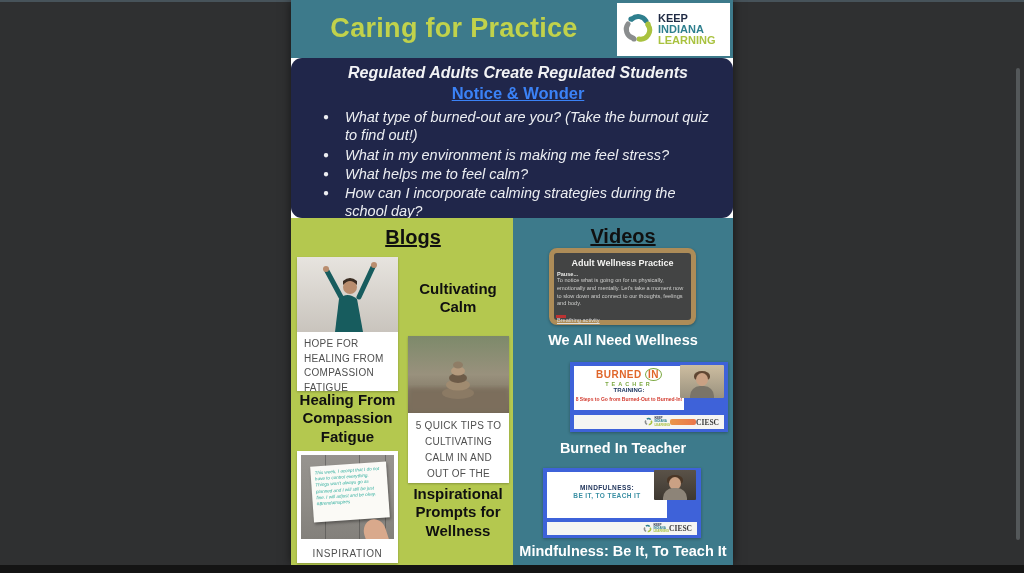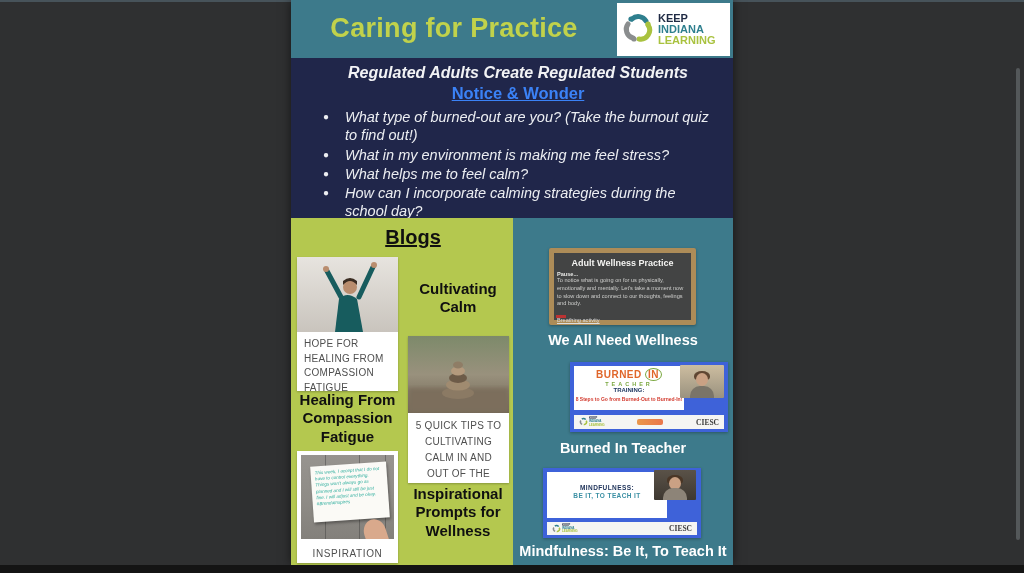--- a/index.html
+++ b/index.html
@@ -19,21 +19,21 @@
                 font-size:27px; font-weight:800; color:#c1d24b; letter-spacing:.3px; }
   .logo-box { position:absolute; left:326px; top:3px; width:113px; height:53px; background:#fff;
               display:flex; align-items:center; padding-left:5px; }
   .logo-text { margin-left:4px; line-height:1.02; }
   .logo-text .l1 { font-size:11px; font-weight:800; color:#1f2a44; }
   .logo-text .l2 { font-size:11px; font-weight:800; color:#2e7f8e; }
   .logo-text .l3 { font-size:11px; font-weight:800; color:#a9c23f; }
 
   
   .notice { position:absolute; left:0; top:58px; width:442px; height:160px; background:#20264a;
-            color:#eceef2; padding:6px 6px 0 18px; }
+            color:#eceef2; padding:6px 6px 0 18px;border-radius:11px; }
   .notice-heading { text-align:center; font-size:16px; font-weight:800; font-style:italic; color:#f2f3f5; }
   .notice-sub { text-align:center; font-size:16.5px; font-weight:800; color:#3b82f6;
                 text-decoration:underline; margin-top:2px; }
   .bullets { margin-top:5px; padding-left:14px; padding-right:8px; }
   .bullet-row { display:flex; font-style:italic; font-size:14.5px; line-height:1.26; margin-bottom:1px; }
   .bullet-dot { width:22px; flex:0 0 22px; font-size:10px; line-height:18px; font-style:normal; }
 
   
   .cols { position:absolute; left:0; top:218px; width:442px; height:347px; }
   .col-blogs { position:absolute; left:0; top:0; width:244px; height:347px; background:#b4c84f; }
@@ -57,38 +57,38 @@
                 transform:rotate(-4deg); box-shadow:1px 2px 3px rgba(0,0,0,.35);
                 padding:4px 4px; }
   .note-writing { font-size:4.6px; line-height:1.35; color:#2fae9e; font-style:italic; }
   .thumb-shape { position:absolute; right:8px; bottom:-6px; width:22px; height:26px; background:#d9a98c;
                  border-radius:50% 50% 0 0; transform:rotate(-18deg); }
 
   
   .video-thumb { position:absolute; cursor:pointer; box-shadow:0 1px 3px rgba(0,0,0,.3); }
   .video-label { position:absolute; width:100%; text-align:center; color:#fff; font-weight:800; font-size:14.5px; }
 
-  .chalk { background:#434444; border:5px solid #ad8c58; border-radius:2px;
+  .chalk { background:#434444; border:5px solid #ad8c58; border-radius:8px;
            padding:5px 3px; }
   .chalk .btitle { text-align:center; color:#f4f4f2; font-weight:800; font-size:9px; margin-bottom:3px; }
   .chalk .blead { color:#e9e9e7; font-weight:700; font-size:5.6px; }
   .chalk .bbody { color:#cfcfcd; font-size:5.6px; line-height:1.4; }
   .chalk .blink { color:#dedede; font-size:5.6px; text-decoration:underline; margin-top:5px; display:inline-block; cursor:pointer; }
   .chalk .reddot { position:absolute; left:2px; bottom:2px; width:10px; height:3px; background:#b33; }
 
   .bluethumb { background:#3e62d9; }
   .vcard { position:absolute; background:#fff; }
   .v2card { left:4px; top:4px; width:110px; height:44px; text-align:center; padding-top:3px; }
   .v2brand { font-size:10px; font-weight:800; color:#e0662a; letter-spacing:.5px; }
   .v2brand .in { border:1px solid #7aa73f; border-radius:50%; padding:0 2px; }
   .v2teacher { font-size:5.5px; font-weight:700; color:#7aa73f; letter-spacing:3px; margin-top:1px; }
   .v2training { font-size:6px; font-weight:800; color:#203a63; }
   .v2tag { font-size:5px; font-weight:700; color:#d33b2f; margin-top:3px; }
   .logo-strip { position:absolute; left:4px; right:4px; bottom:3px; height:14px; background:#f5f5f3;
-                display:flex; align-items:center; justify-content:space-between; padding:0 5px; }
+                display:flex; align-items:center; justify-content:flex-end; padding:0 5px; }
   .ciesc { font-family:"Liberation Serif", serif; font-weight:700; font-size:7.5px; color:#3a3a3a; }
   .kil-mini { display:flex; align-items:center; }
   .kil-mini .mtxt { font-size:3px; line-height:1.1; font-weight:700; margin-left:1px; }
   .mtxt .m1{color:#1f2a44;} .mtxt .m2{color:#2e7f8e;} .mtxt .m3{color:#a9c23f;}
   .orange-logo { width:26px; height:6px; background:linear-gradient(90deg,#e8872d,#e8602d); border-radius:2px; opacity:.85; }
 
   .webcam { position:absolute; overflow:hidden; border-radius:1px; }
   .cam-head { position:absolute; left:50%; top:24%; width:12px; height:13px; margin-left:-6px;
               background:#caa184; border-radius:50%; }
   .cam-hair { position:absolute; left:50%; top:18%; width:16px; height:10px; margin-left:-8px;
@@ -226,20 +226,21 @@
             </svg>
           </div>
           <div class="ctitle" style="line-height:1.6;">5 QUICK TIPS TO CULTIVATING CALM IN AND OUT OF THE CLASSROOM</div>
           <div class="cexcerpt">Teachers. We see you. This has been a very challenging year for you all. It might even be tempting to chalk it up to the worst year ever.</div>
         </div>
 
         <div class="blog-label" style="left:115px; top:267px; width:104px;">Inspirational Prompts for Wellness</div>
       </div>
 
       <div class="col-videos">
+        <div class="col-heading" style="top:7px;">Videos</div>
 
         <div class="video-thumb chalk" style="left:36px; top:30px; width:147px; height:77px;">
           <div class="btitle">Adult Wellness Practice</div>
           <div class="blead">Pause...</div>
           <div class="bbody">To notice what is going on for us physically, emotionally and mentally. Let's take a moment now to slow down and connect to our thoughts, feelings and body.</div>
           <span class="blink">Breathing activity</span>
           <div class="reddot"></div>
         </div>
         <div class="video-label" style="top:114px;">We All Need Wellness</div>
 

